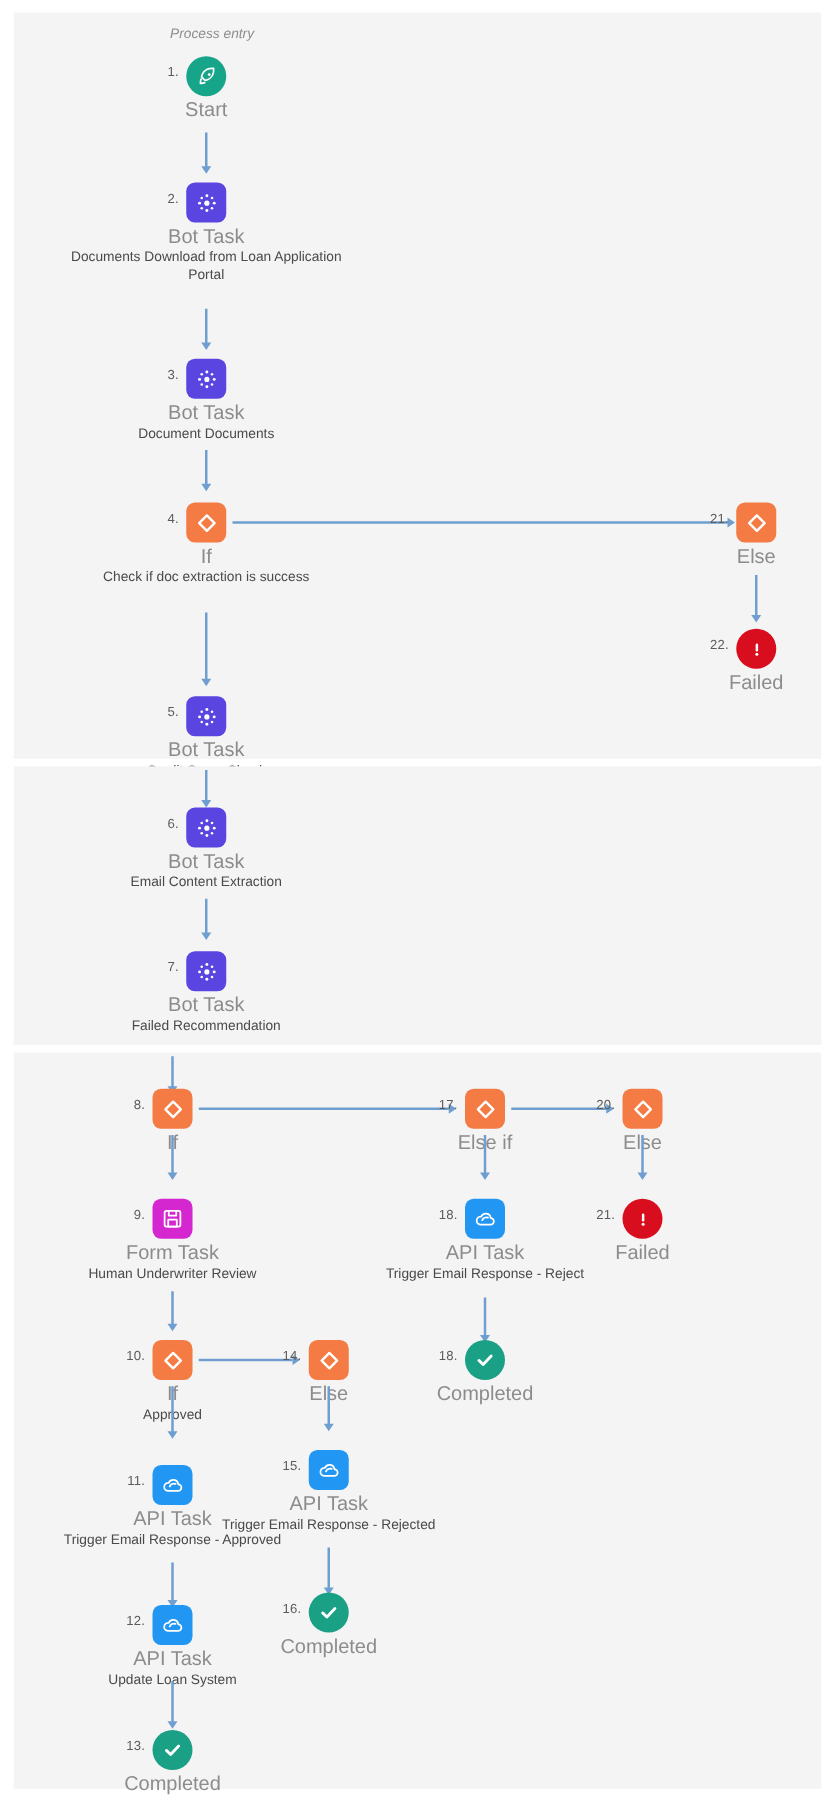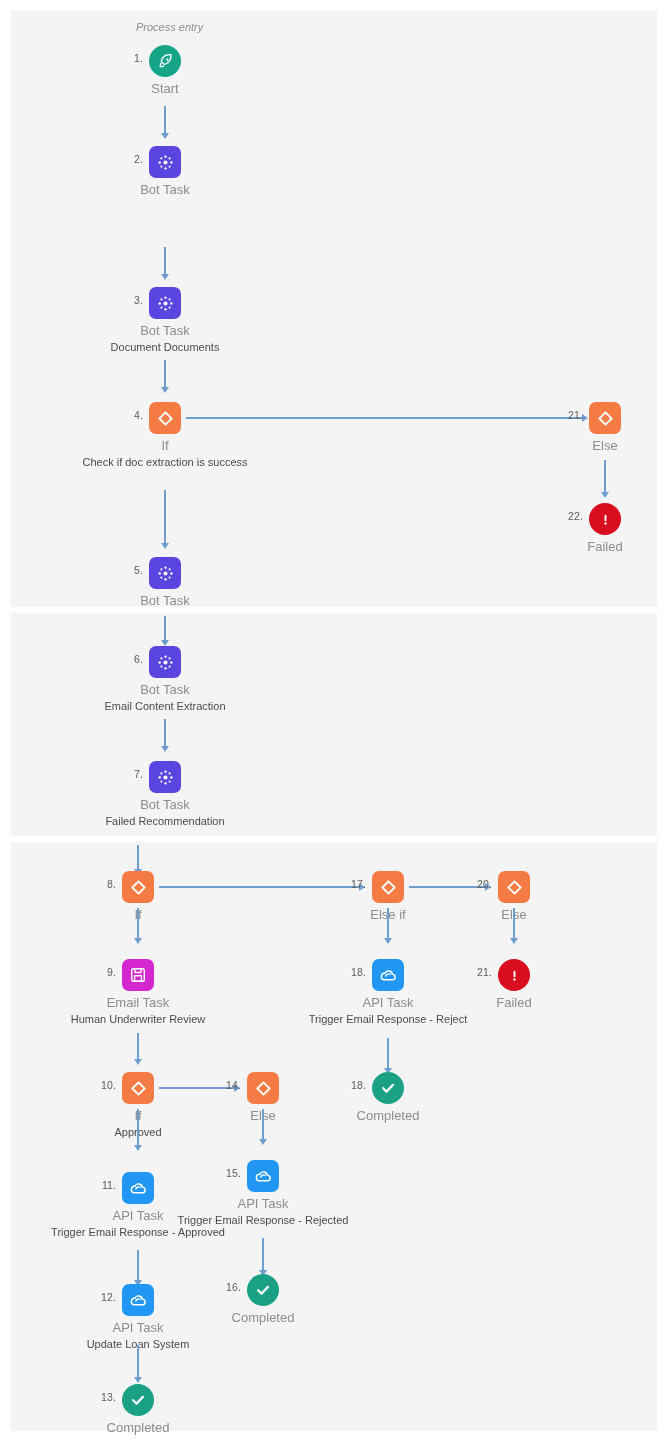--- a/index.html
+++ b/index.html
@@ -62,21 +62,21 @@
     position: absolute;
     top: 21px;
     left: 50%;
     transform: translateX(-50%);
     text-align: center;
     width: 230px;
     line-height: 14.5px;
   }
   .node .caption .kind {
     display: block;
-    font-size: 13px;
+    font-size: 16px;
     color: #8c8c8c;
     margin-bottom: 1px;
   }
   .node .caption .title {
     display: block;
     font-size: 11px;
     color: #4a4a4a;
   }
   .node .caption .title:empty { display: none; }
 
@@ -154,20 +154,21 @@
         <circle cx="4.6" cy="12" r="1.5"></circle>
           <circle cx="19.4" cy="12" r="1.5"></circle>
         <circle cx="6.8" cy="6.8" r="1.3"></circle>
           <circle cx="17.2" cy="17.2" r="1.3"></circle>
         <circle cx="17.2" cy="6.8" r="1.3"></circle>
           <circle cx="6.8" cy="17.2" r="1.3"></circle>
       </svg>
     </div>
     <div class="caption">
       <span class="kind">Bot Task</span>
+      <span class="title">Documents Download from Loan Application Portal</span>
     </div>
   </div>
 
   <div class="vline" style="left:164.3px; top:247px; height:29px;"></div>
   <div class="arrow-d" style="left:160.8px; top:274px;"></div>
 
   <div class="node" style="left:165px; top:303px;">
     <div class="num">3.</div>
     <div class="shape sq bot">
       <svg class="ico" width="19" height="19" viewBox="0 0 24 24" fill="#ffffff">
@@ -373,21 +374,21 @@
   <div class="node" style="left:138px; top:975px;">
     <div class="num">9.</div>
     <div class="shape sq form">
       <svg class="ico" width="18" height="18" viewBox="0 0 24 24" fill="none" stroke="#ffffff" stroke-width="1.9" stroke-linejoin="round">
         <rect x="3.6" y="3.6" width="16.8" height="16.8" rx="2"></rect>
         <path d="M8 3.6v5h8v-5"></path>
         <rect x="7.4" y="13" width="9.2" height="7.4"></rect>
       </svg>
     </div>
     <div class="caption">
-      <span class="kind">Email Task</span>
+      <span class="kind">Form Task</span>
       <span class="title">Human Underwriter Review</span>
     </div>
   </div>
 
   <div class="vline" style="left:137.3px; top:1033px; height:28px;"></div>
   <div class="arrow-d" style="left:133.8px; top:1059px;"></div>
 
   <div class="node" style="left:388px; top:975px;">
     <div class="num">18.</div>
     <div class="shape sq api">

